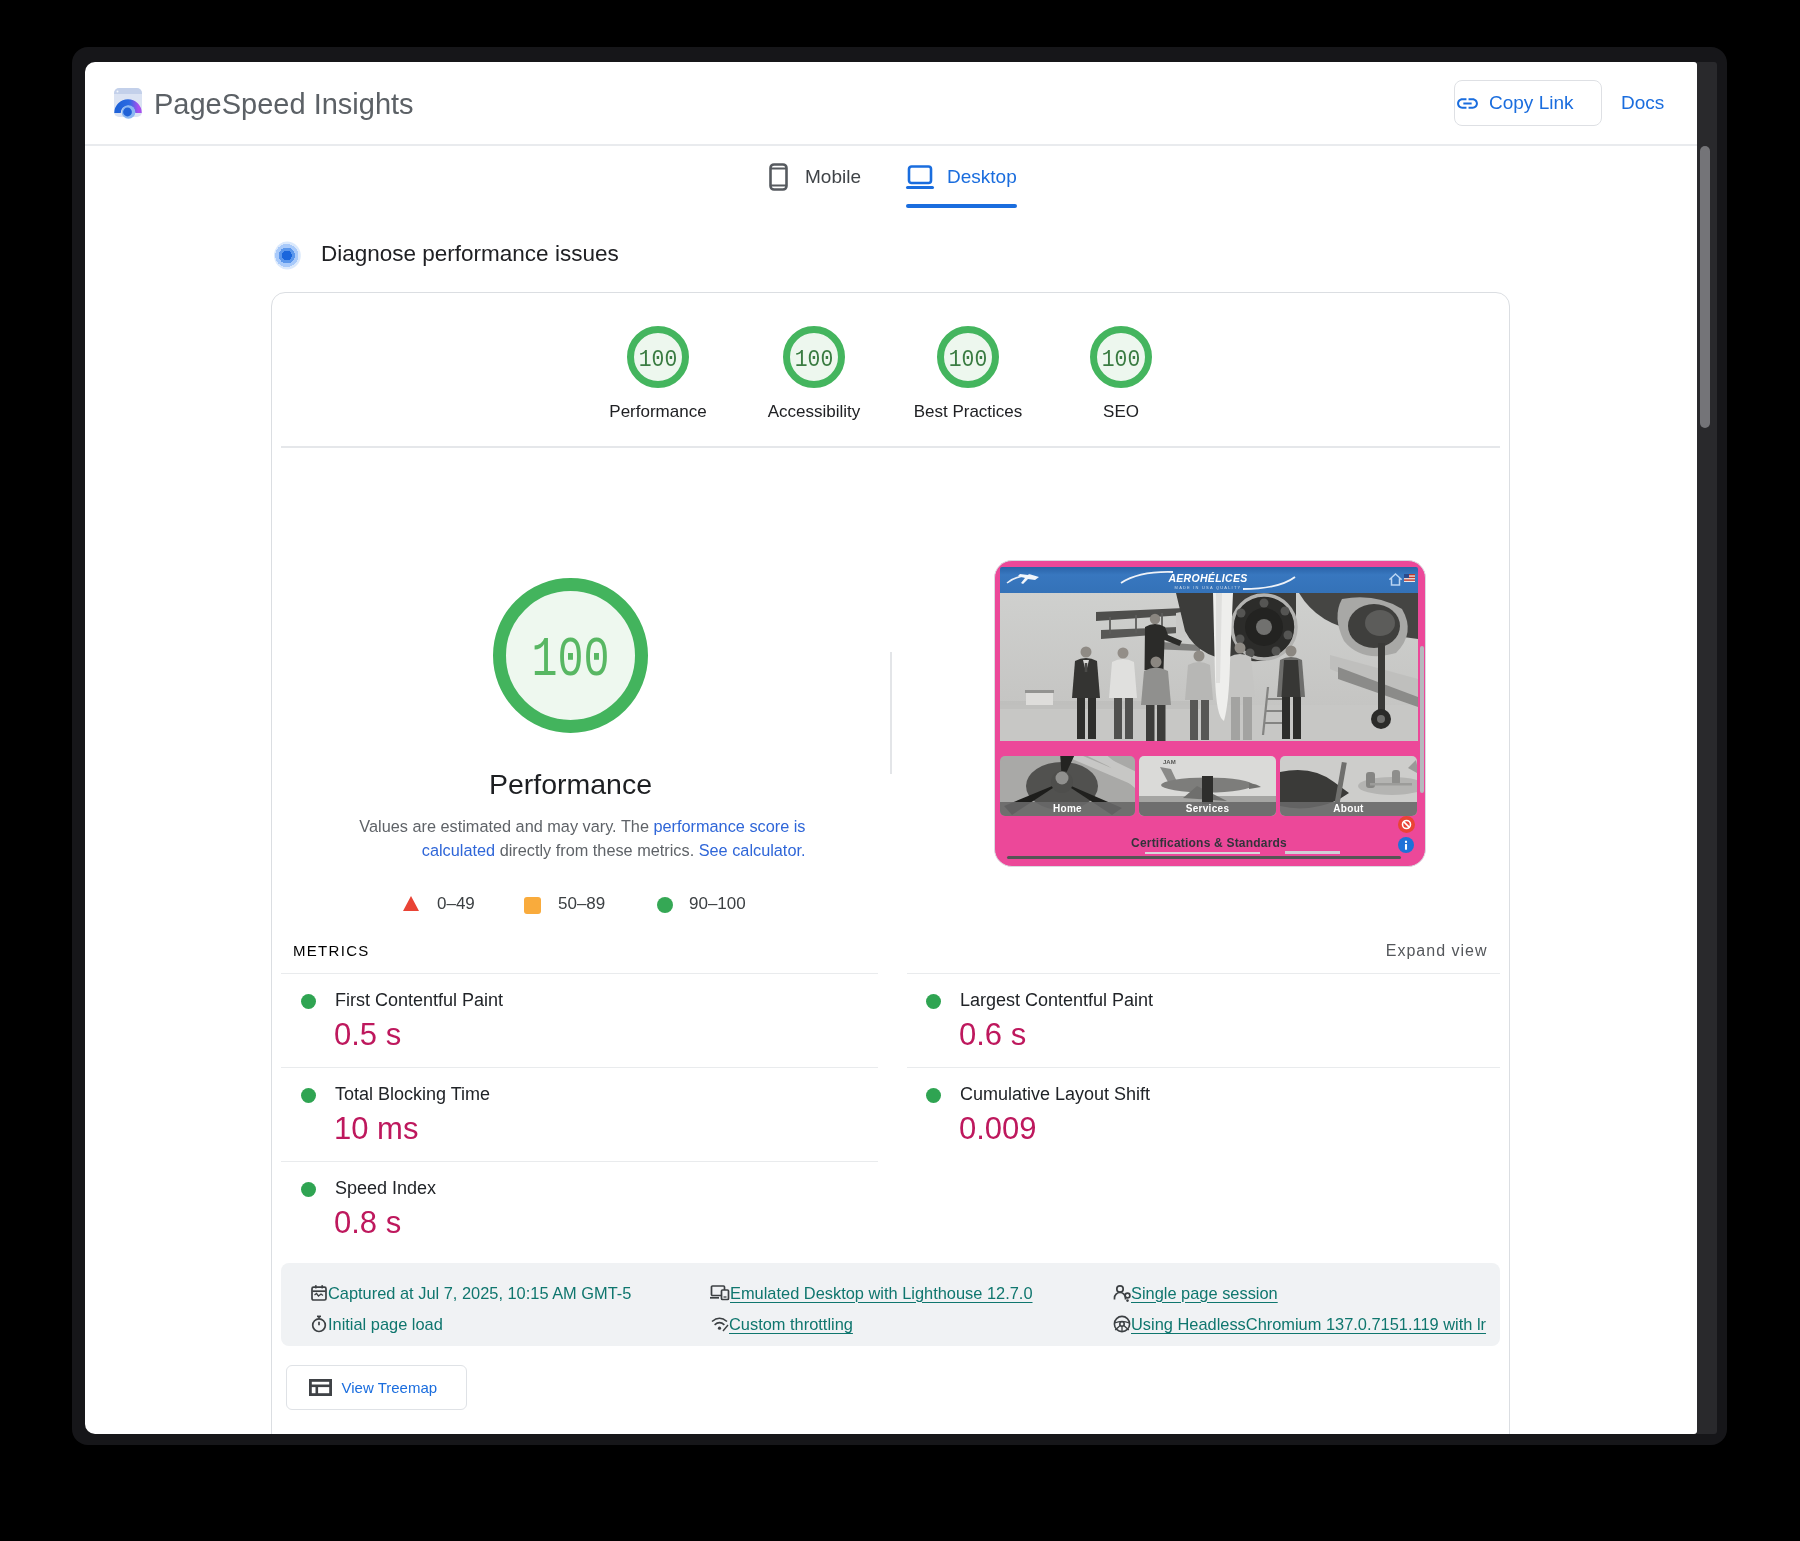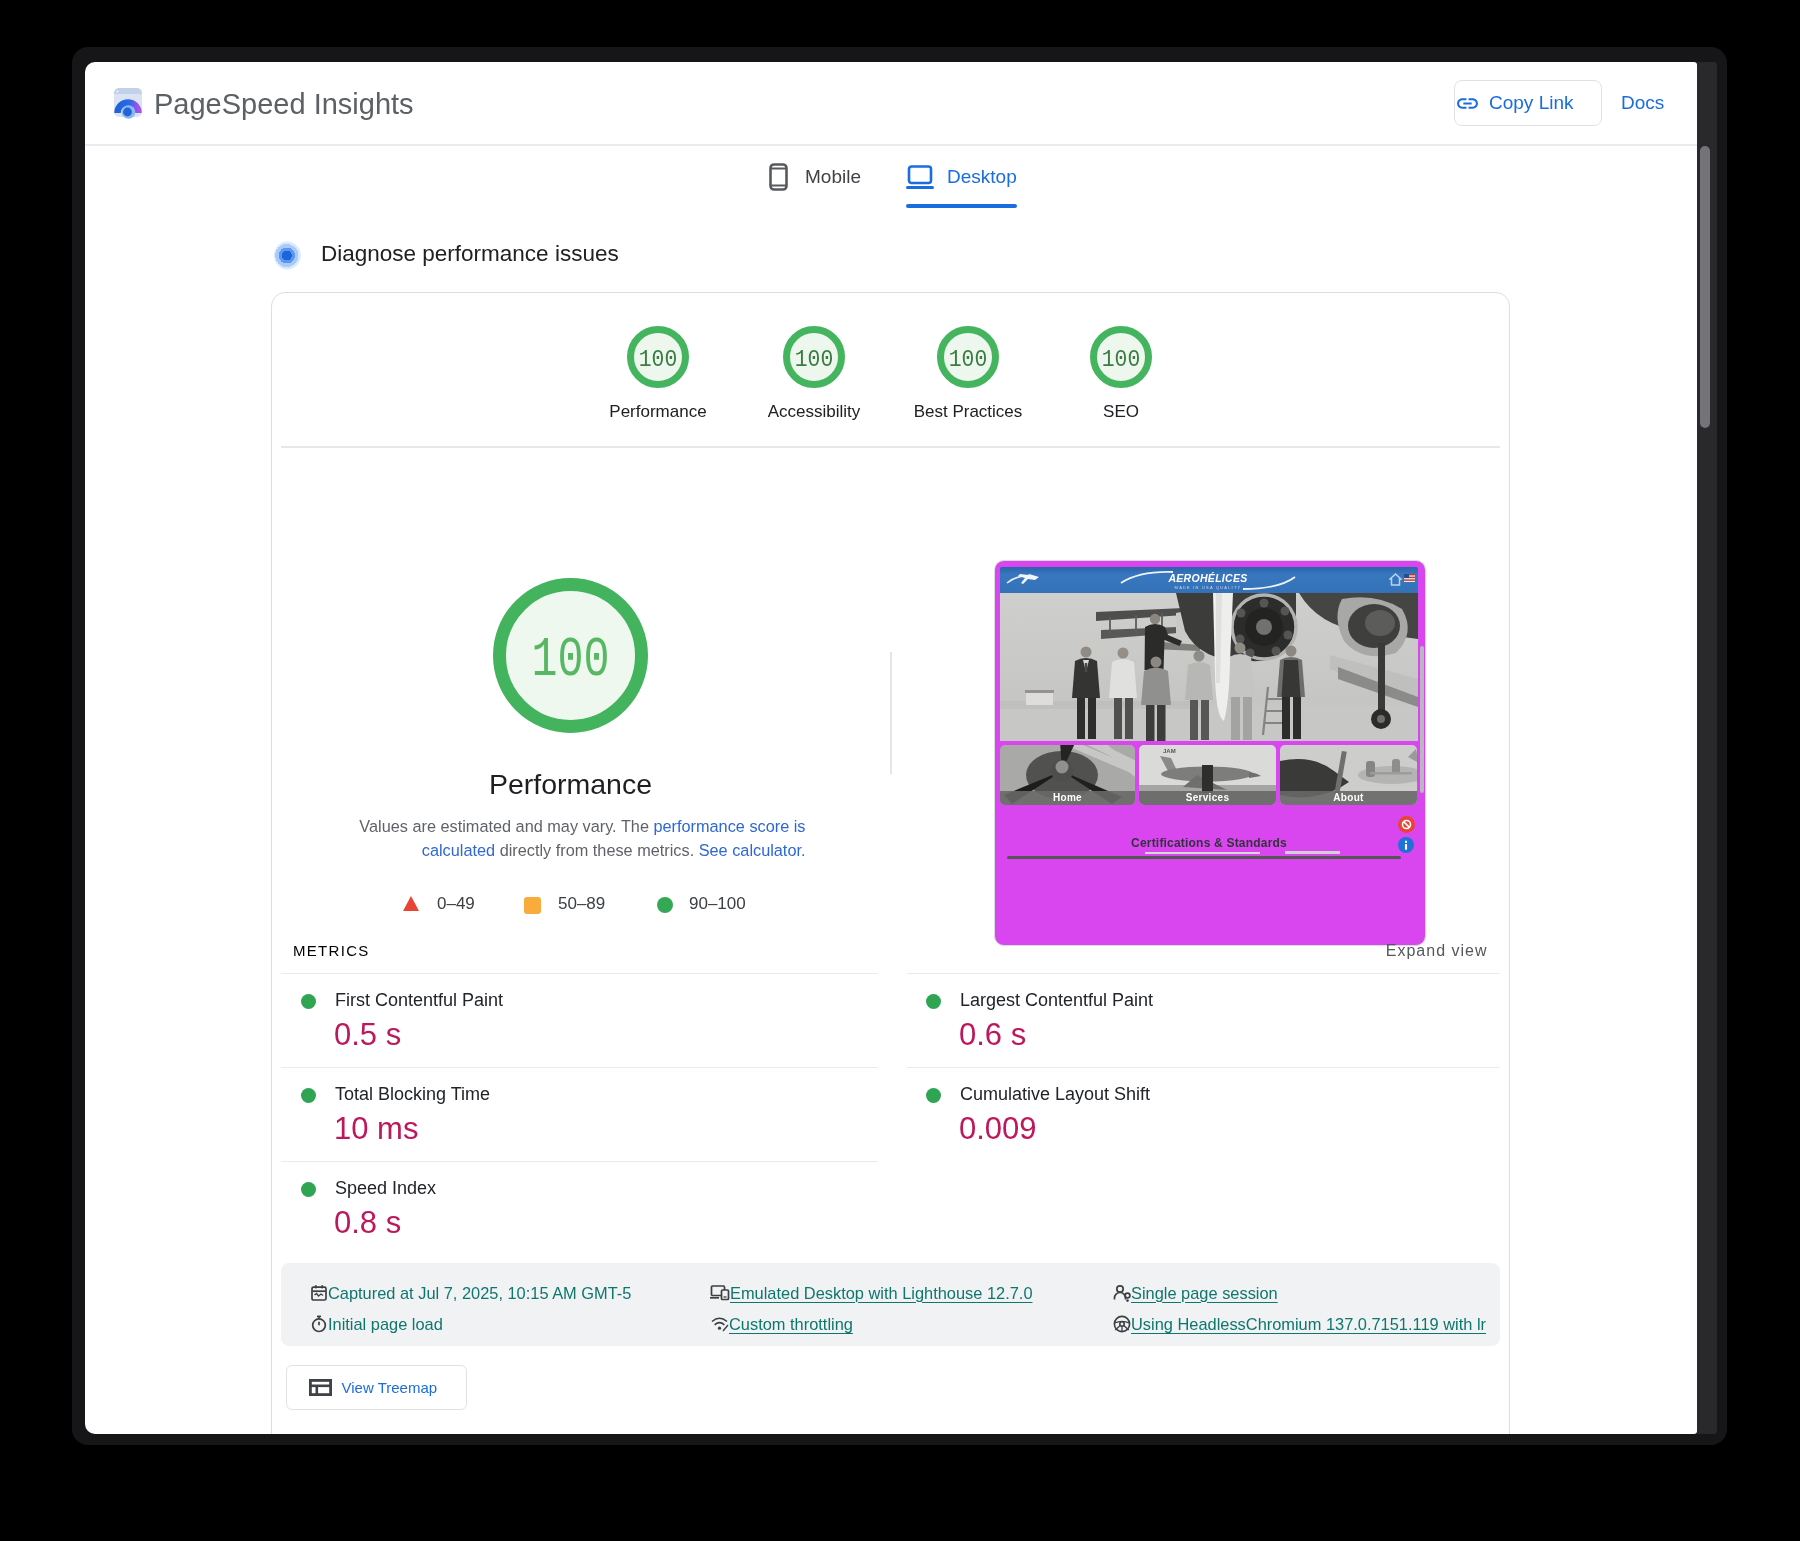--- a/index.html
+++ b/index.html
@@ -23,21 +23,21 @@
   .lgt { position:absolute; top:829px; line-height:26px; font-size:17px; color:#3c4043; }
   .dvl { position:absolute; left:196px; width:597px; height:1.5px; background:#e9ebed; }
   .dvr { position:absolute; left:822px; width:593px; height:1.5px; background:#e9ebed; }
   .mdot { position:absolute; width:15px; height:15px; border-radius:50%; background:#2fa452; }
   .mlab { position:absolute; line-height:24px; font-size:18px; color:#212428; }
   .mval { position:absolute; line-height:34px; font-size:31px; color:#be185d; }
   .lnk { color:#2f66d8; }
   .fline { position:absolute; display:flex; align-items:center; gap:0;
     font-size:16.4px; color:#0f766e; line-height:22px; }
   .fline u { text-decoration-thickness:1px; text-underline-offset:3px;text-align:right; }
-  .thumb { height:60px; border-radius:5px; overflow:hidden; }
+  .thumb { height:60px; border-radius:5px; overflow:hidden;margin-top:11px; }
   .thumb svg { display:block; }
   .cap { position:absolute; left:0; bottom:0; width:100%; height:14px; line-height:14px;
     background:rgba(104,104,104,0.9); color:#fff; font-size:10px; font-weight:bold;
     text-align:center; letter-spacing:0.3px; }
 </style>
 </head>
 <body>
 <div id="frame"></div>
 <div id="win">
 
@@ -128,21 +128,21 @@
 
   <div class="abs" style="left:318px;top:834px;width:0;height:0;border-left:8.5px solid transparent;border-right:8.5px solid transparent;border-bottom:15px solid #e94335"></div>
   <div class="lgt" style="left:352px">0–49</div>
   <div class="abs" style="left:439px;top:835px;width:17px;height:17px;border-radius:3px;background:#f9ab3c"></div>
   <div class="lgt" style="left:473px">50–89</div>
   <div class="abs" style="left:572px;top:835px;width:16px;height:16px;border-radius:50%;background:#35a855"></div>
   <div class="lgt" style="left:604px">90–100</div>
 
   <div class="abs" style="left:805px;top:590px;width:1.5px;height:122px;background:#e3e5e8"></div>
 
-  <div class="abs" id="tcard" style="left:909px;top:498px;width:432px;height:386px;border:1.5px solid #d9dce0;border-radius:10px;background:#d946ef;overflow:hidden">
+  <div class="abs" id="tcard" style="left:909px;top:498px;width:432px;height:307px;border:1.5px solid #d9dce0;border-radius:18px;background:#ec4899;overflow:hidden">
     <div class="abs" style="left:5px;top:6px;width:418px;height:26px;background:linear-gradient(180deg,#2a63a8 0%,#3877bf 30%,#3472b8 100%);border-radius:2px 2px 0 0"></div>
     <svg class="abs" style="left:10px;top:9px" width="42" height="20" viewBox="0 0 42 20">
       <path d="M2 13 q10 -8 22 -7" fill="none" stroke="#e8eef6" stroke-width="1.6"></path>
       <path d="M24 4 l10 3 -4 3 -7 -1 -5 5 -2 -1 4 -5 -7 -2 2 -2 8 1 3 -3 z" fill="#f2f6fb"></path>
     </svg>
     <svg class="abs" style="left:118px;top:8px" width="190" height="22" viewBox="0 0 190 22">
       <path d="M8 14 q18 -12 52 -11" fill="none" stroke="#eef2f8" stroke-width="1.8"></path>
       <path d="M182 8 q-16 12 -52 12" fill="none" stroke="#eef2f8" stroke-width="1.8"></path>
       <text x="95" y="13" text-anchor="middle" font-family="Liberation Sans" font-size="10.5" font-weight="bold" font-style="italic" fill="#ffffff" letter-spacing="0.3">AEROHÉLICES</text>
       <text x="95" y="19.5" text-anchor="middle" font-family="Liberation Sans" font-size="4" fill="#cfdcEB" letter-spacing="1.2">MADE IN USA QUALITY</text>

